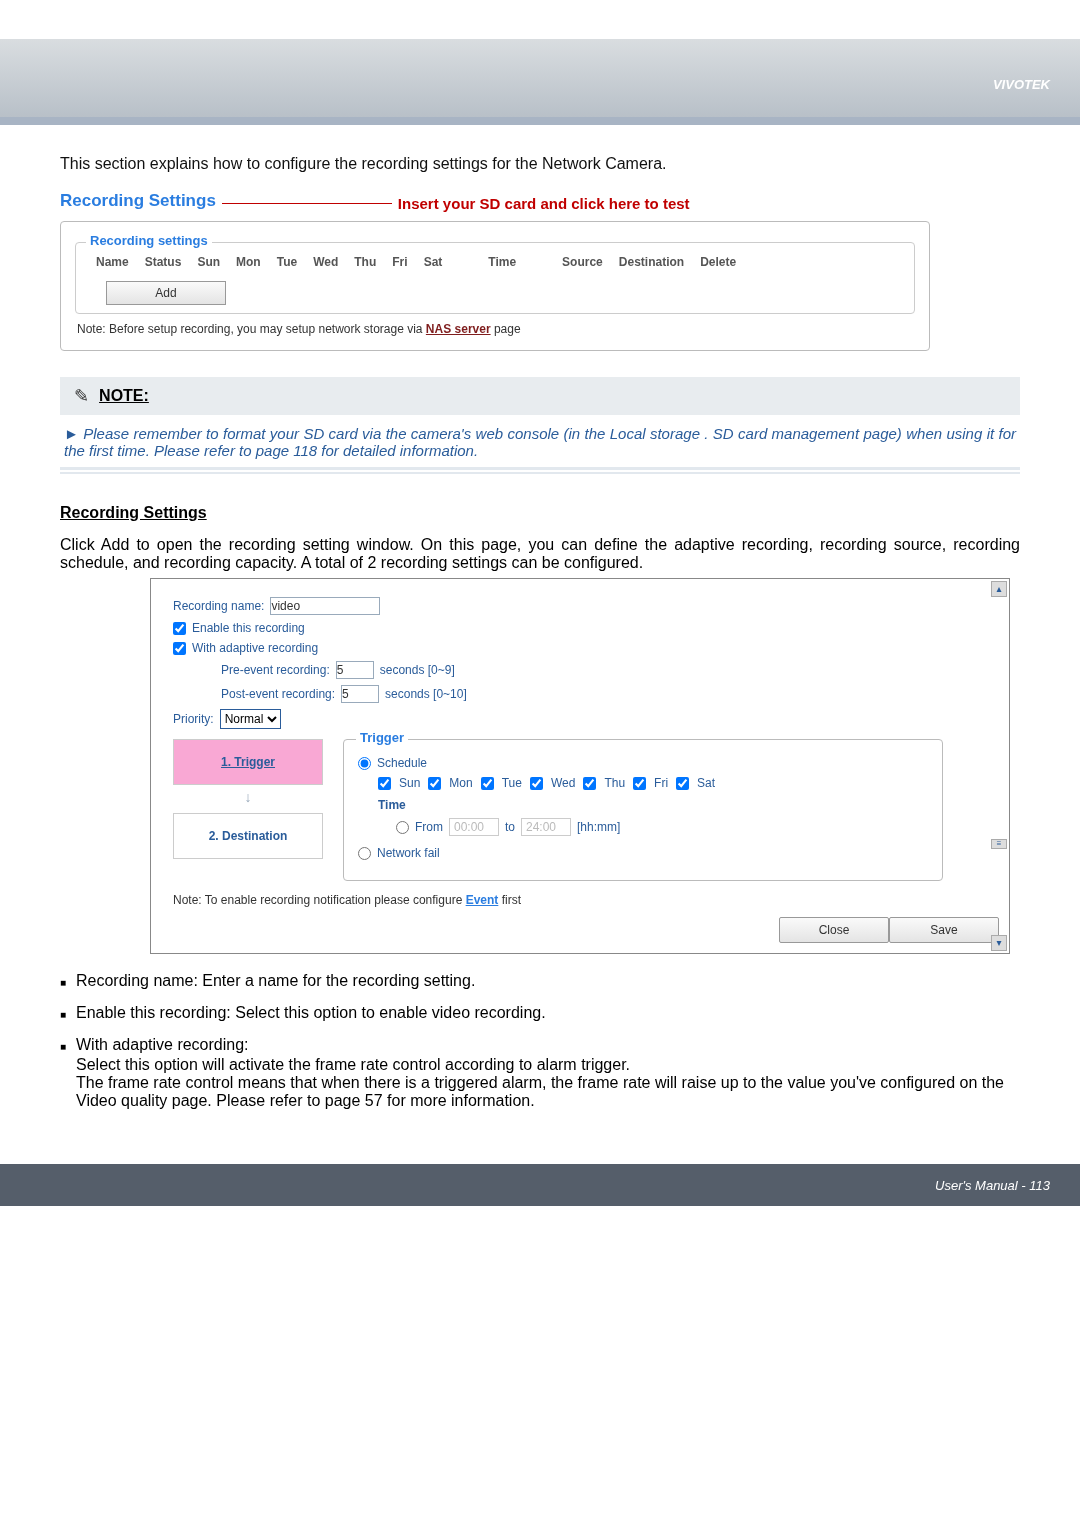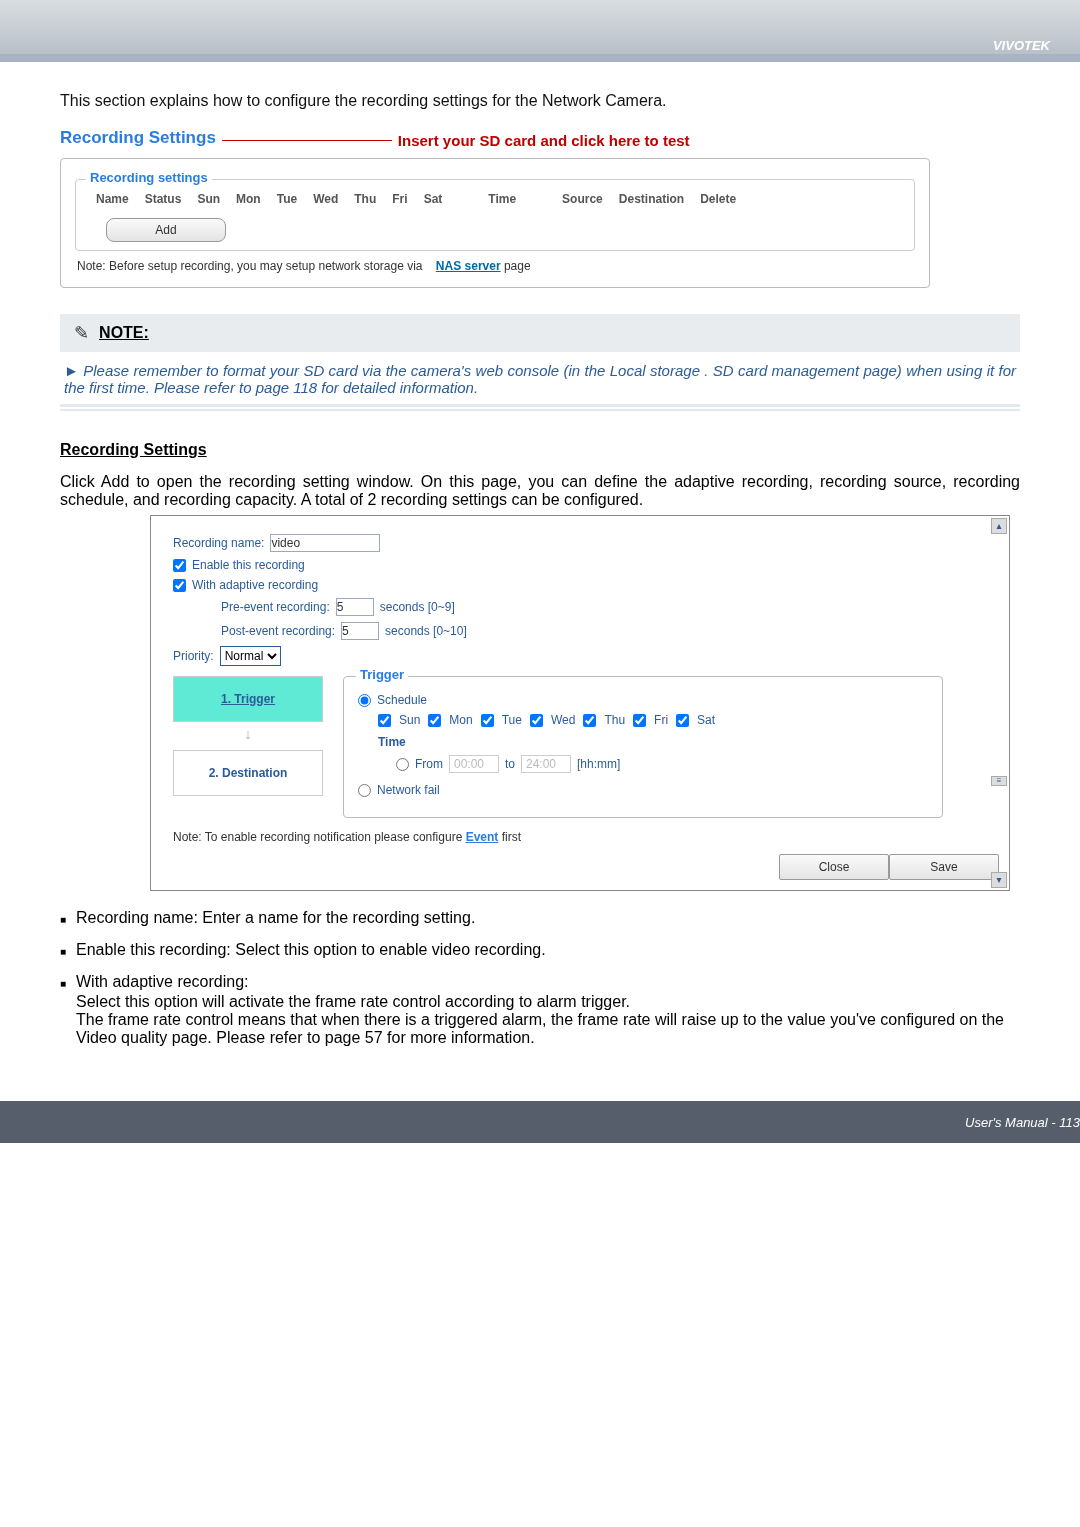--- a/index.html
+++ b/index.html
@@ -1,36 +1,36 @@
 <!DOCTYPE html>
 <html><head>
 <meta charset="utf-8">
 <style>
   * { margin: 0; padding: 0; box-sizing: border-box; }
   body { font-family: Arial, Helvetica, sans-serif; background: #fff; width: 1080px; }
-  .header-strip { height: 54px; background: linear-gradient(to bottom, #d9dde0 0%, #b8c0c8 100%); position: relative; }
+  .header-strip { height: 78px; background: linear-gradient(to bottom, #d9dde0 0%, #b8c0c8 100%); position: relative; margin-top: 39px; }
   .header-strip .brand { position: absolute; right: 30px; top: 38px; color: #fff; font-style: italic; font-weight: bold; font-size: 13px; }
   .topbar { height: 8px; background: #a8b4c4; }
   .page { padding: 30px 60px 40px 60px; }
   h1.page-title { font-size: 24px; font-weight: bold; color: #8aa6b8; margin-bottom: 20px; }
   .adv-badge { display: inline-block; border: 2px solid #2a7de0; background: #2a7de0; padding: 1px 4px; vertical-align: middle; }
   .adv-badge span { color: #fff; font-size: 13px; font-weight: normal; }
   p.intro { font-size: 16px; color: #111; margin-bottom: 18px; }
   h2.section-h { font-size: 17px; color: #2a7de0; font-weight: bold; margin-bottom: 4px; }
   .insert-label { color: #c00000; font-weight: bold; font-size: 15px; }
   .insert-row { display: flex; align-items: center; }
   .insert-row .leader { border-top: 1px solid #c00000; flex: 0 0 170px; height: 1px; margin: 0 6px; }
   .rec-panel { border: 1px solid #bbb; border-radius: 4px; padding: 10px 14px 12px 14px; width: 870px; position: relative; margin-top: 6px; }
   .fieldset-inner { border: 1px solid #ccc; border-radius: 4px; padding: 6px 10px; position: relative; margin-top: 10px; }
   .fieldset-legend { position: absolute; top: -10px; left: 10px; background: #fff; padding: 0 4px; color: #2a7de0; font-weight: bold; font-size: 13px; }
   .tbl-head { display: flex; gap: 0; color: #555; font-size: 12px; font-weight: bold; padding: 6px 2px; }
   .tbl-head span { padding: 0 8px; }
-  .add-btn { display: inline-block; width: 120px; padding: 4px 0; text-align: center; background: linear-gradient(#fafafa,#e4e4e4); border: 1px solid #999; border-radius: 8px; font-size: 12px; color: #333; margin: 6px 0 2px 20px; }
+  .add-btn { display: inline-block; width: 120px; padding: 4px 0; text-align: center; background: linear-gradient(#fafafa,#e4e4e4); border: 1px solid #999; border-radius: 0; font-size: 12px; color: #333; margin: 6px 0 2px 20px; }
   .note-line { font-size: 12px; color: #333; padding: 8px 2px 2px 2px; }
-  .note-line a { color: #0369a1; text-decoration: underline; font-weight: bold; margin-left: 10px; }
+  .note-line a { color: #7f1d1d; text-decoration: underline; font-weight: bold; }
   .note-banner { background: #e8ecef; padding: 8px 14px; display: flex; align-items: center; gap: 10px; margin-top: 26px; }
   .note-banner .pen { font-size: 18px; color: #333; }
   .note-banner .lbl { font-size: 16px; font-weight: bold; text-decoration: underline; }
   .note-body { font-style: italic; color: #2a5c9a; font-size: 15px; padding: 10px 4px 8px 4px; text-align: justify; border-bottom: 3px solid #e2e8ee; }
   .rule-gray { height: 2px; background: #e2e8ee; margin-top: 2px; }
   h3.subhead { font-size: 16px; font-weight: bold; text-decoration: underline; margin-top: 30px; margin-bottom: 14px; }
   p.body { font-size: 16px; text-align: justify; }
   .dialog { border: 1px solid #888; background: #fff; width: 860px; margin: 6px 0 0 90px; padding: 12px 10px 10px 22px; position: relative; font-size: 12px; color: #2a5c9a; }
   .dialog .scroll-up { position: absolute; right: 2px; top: 2px; width: 16px; height: 16px; background: #ddd; border: 1px solid #aaa; text-align: center; font-size: 10px; line-height: 14px; }
   .dialog .scroll-dn { position: absolute; right: 2px; bottom: 2px; width: 16px; height: 16px; background: #ddd; border: 1px solid #aaa; text-align: center; font-size: 10px; line-height: 14px; }
@@ -38,37 +38,37 @@
   .frow { display: flex; align-items: center; gap: 6px; margin: 6px 0; }
   .frow label, .frow span { color: #2a5c9a; }
   .txt { border: 1px solid #9ab; background: #fff; color: #333; padding: 1px 0; width: 38px; height: 18px; font-size: 12px; }
   .txt.wide { width: 110px; }
   .sel { border: 1px solid #2a5c9a; background: #fff; font-size: 12px; height: 20px; }
   .cb { width: 13px; height: 13px; }
   .indent2 { margin-left: 48px; }
   .wizard { display: flex; gap: 20px; margin-top: 10px; }
   .wizard-left { width: 150px; }
   .wz-step { border: 1px solid #ccc; height: 46px; display: flex; align-items: center; justify-content: center; color: #2a5c9a; font-weight: bold; font-size: 12px; margin-bottom: 20px; position: relative; }
-  .wz-step.active { background: #5eead4; text-decoration: underline; }
+  .wz-step.active { background: #f9a8d4; text-decoration: underline; }
   .wz-arrow { text-align: center; color: #9ab; margin: -16px 0 8px 0; font-size: 14px; }
   .trigger-box { border: 1px solid #bbb; border-radius: 4px; padding: 10px 14px 14px 14px; width: 600px; position: relative; }
   .trigger-legend { position: absolute; top: -10px; left: 12px; background: #fff; padding: 0 4px; color: #2a7de0; font-weight: bold; font-size: 13px; }
   .days { display: flex; gap: 8px; align-items: center; margin-left: 20px; }
   .subh { font-weight: bold; color: #2a5c9a; margin: 8px 0 4px 20px; }
   .radio-row { display: flex; align-items: center; gap: 6px; margin-left: 38px; margin-top: 6px; }
   .time-in { border: 1px solid #ccc; color: #bbb; width: 50px; height: 18px; font-size: 12px; padding: 0 4px; }
   .dlg-note { font-size: 12px; color: #333; margin-top: 12px; }
   .dlg-note a { color: #2a7de0; font-weight: bold; text-decoration: underline; }
   .dlg-btns { display: flex; justify-content: flex-end; margin-top: 10px; }
   .dlg-btn { width: 110px; padding: 5px 0; text-align: center; background: linear-gradient(#fafafa,#e4e4e4); border: 1px solid #999; border-radius: 2px; font-size: 12px; color: #333; }
   ul.bullets { list-style: none; margin-top: 18px; }
   ul.bullets li { font-size: 16px; margin-bottom: 14px; padding-left: 16px; position: relative; }
   ul.bullets li::before { content: "■"; position: absolute; left: 0; font-size: 10px; top: 5px; }
   .sub-para { padding-left: 16px; font-size: 16px; }
-  .footer { background: #555e6a; color: #fff; font-style: italic; font-size: 13px; height: 42px; display: flex; align-items: center; justify-content: flex-end; }
+  .footer { background: #555e6a; color: #fff; font-style: italic; font-size: 13px; height: 42px; display: flex; align-items: center; justify-content: flex-end; padding-right: 30px; }
 </style>
 </head>
 <body>
 
 <div class="header-strip">
   <div class="brand">VIVOTEK</div>
 </div>
 <div class="topbar"></div>
 
 <div class="page">

